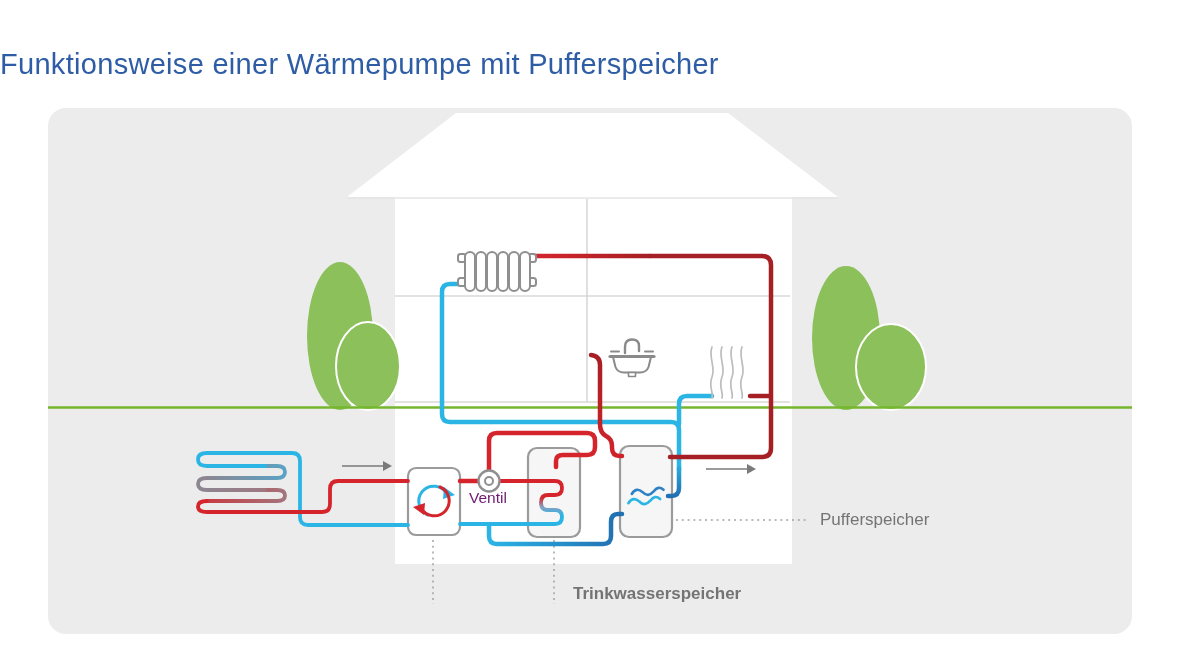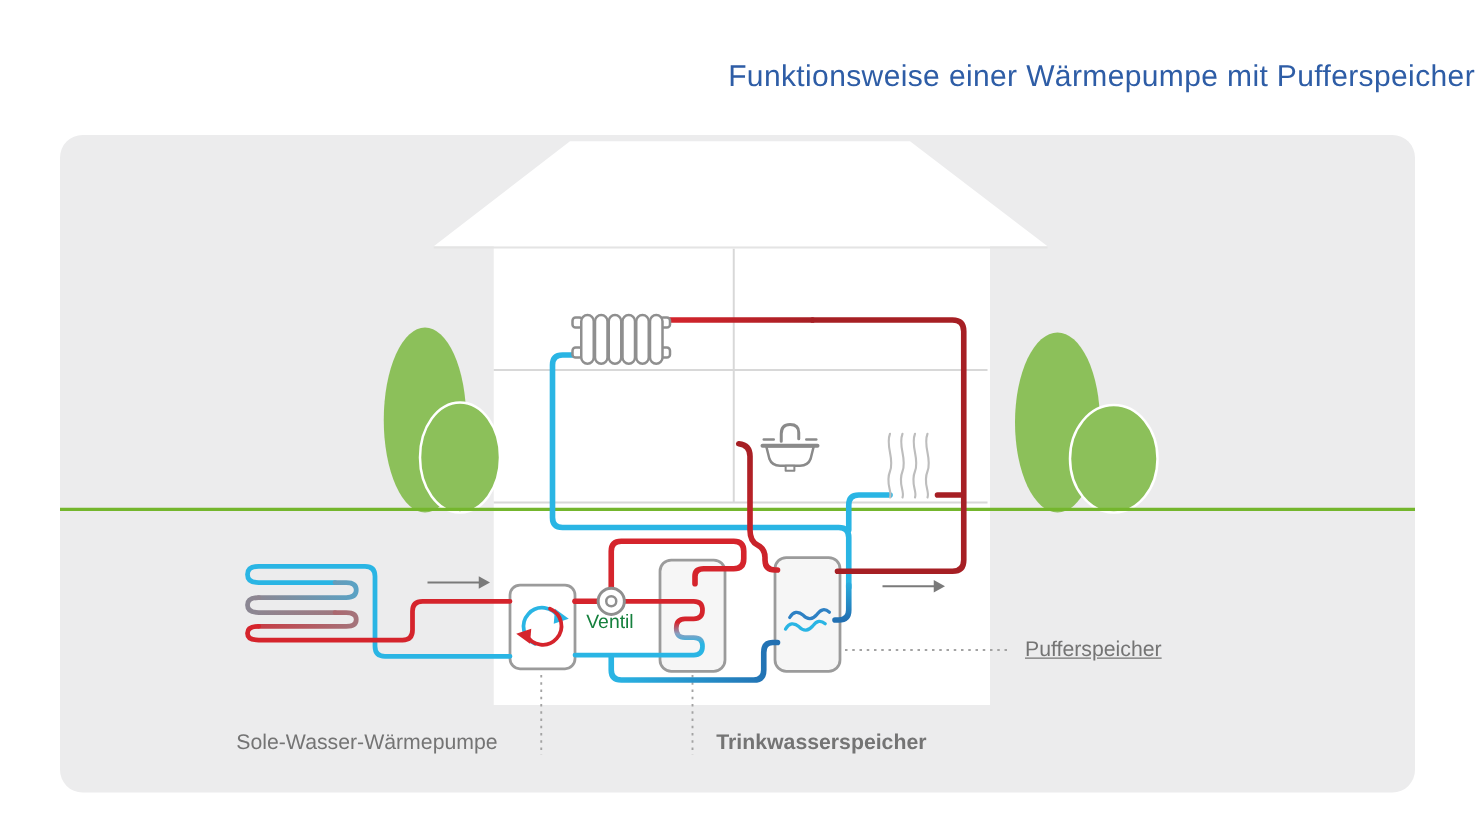--- a/index.html
+++ b/index.html
@@ -1,22 +1,22 @@
 <!DOCTYPE html>
 <html style="--title_blue: #2e5da6; --pipe_hot: #d5242c; --pipe_hot_dark: #a61f24; --pipe_cold: #2ab5e4; --pipe_cold_dark: #2270b2; --pipe_neutral_gray: #8b8793; --ground_green: #74b62d; --bush_green: #8cc05a; --panel_bg: #ececed; --outline_gray: #9b9b9b; --label_gray: #747474;"><head>
 <meta charset="utf-8">
 <style>
   html,body{margin:0;padding:0;background:#ffffff;}
   body{width:1180px;height:664px;position:relative;font-family:"Liberation Sans",sans-serif;overflow:hidden;}
   #stage{position:absolute;inset:0;}
   svg{position:absolute;left:0;top:0;}
   .txt{position:absolute;color:var(--label_gray);font-size:17px;white-space:nowrap;}
-  #title{position:absolute;left:0;top:48px;width:100%;text-align:right;
-         color:var(--title_blue);font-size:24px;font-weight:400;letter-spacing:.3px;}
-  #lbl-ventil{font-size:15.5px;color:#15803d;}
+  #title{position:absolute;left:0;top:48px;width:100%;text-align:left;
+         color:var(--title_blue);font-size:29px;font-weight:400;letter-spacing:.3px;}
+  #lbl-ventil{font-size:15.5px;color:#701a75;}
   .pipe{fill:none;stroke-linecap:round;stroke-linejoin:round;stroke-width:4.5px;}
   .thin{stroke-width:3.8px;}
   .pc{stroke:var(--pipe_cold);}
   .ph{stroke:var(--pipe_hot);}   .phd{stroke:var(--pipe_hot_dark);}
   .houseline{stroke:#d8d8d8;stroke-width:1.6px;}
   .dotted{stroke:#a3a3a3;stroke-width:1.5px;stroke-dasharray:2 3.8;fill:none;}
   .arrow{stroke:#7a7a7a;stroke-width:1.6px;fill:none;}
   .arrowhead{fill:#7a7a7a;stroke:none;}
   .icon{stroke:#8a8a8a;stroke-width:2px;fill:none;stroke-linecap:round;stroke-linejoin:round;}
 </style>
@@ -171,17 +171,16 @@
   <g fill="none" stroke="#bdbdbd" stroke-width="1.7" stroke-linecap="round">
     <path d="M712,347 C708,357 716,367 712,377 C708,387 714,393 712,398"></path>
     <path d="M722,347 C718,357 726,367 722,377 C718,387 724,393 722,398"></path>
     <path d="M732,347 C728,357 736,367 732,377 C728,387 734,393 732,398"></path>
     <path d="M742,347 C738,357 746,367 742,377 C738,387 744,393 742,398"></path>
   </g>
 </svg>
 
 <div id="title">Funktionsweise einer Wärmepumpe mit Pufferspeicher</div>
 <div class="txt" id="lbl-ventil" style="left:469px;top:489px;">Ventil</div>
-<div class="txt" style="left:189px;top:584px;">Sole-Wasser-Wärmepumpe</div>
 <div class="txt" style="left:573px;top:584px;font-weight:bold;">Trinkwasserspeicher</div>
-<div class="txt" style="left:820px;top:510px;text-decoration:underline;">Pufferspeicher</div>
+<div class="txt" style="left:820px;top:510px;">Pufferspeicher</div>
 
 </div>
 
 </body></html>

